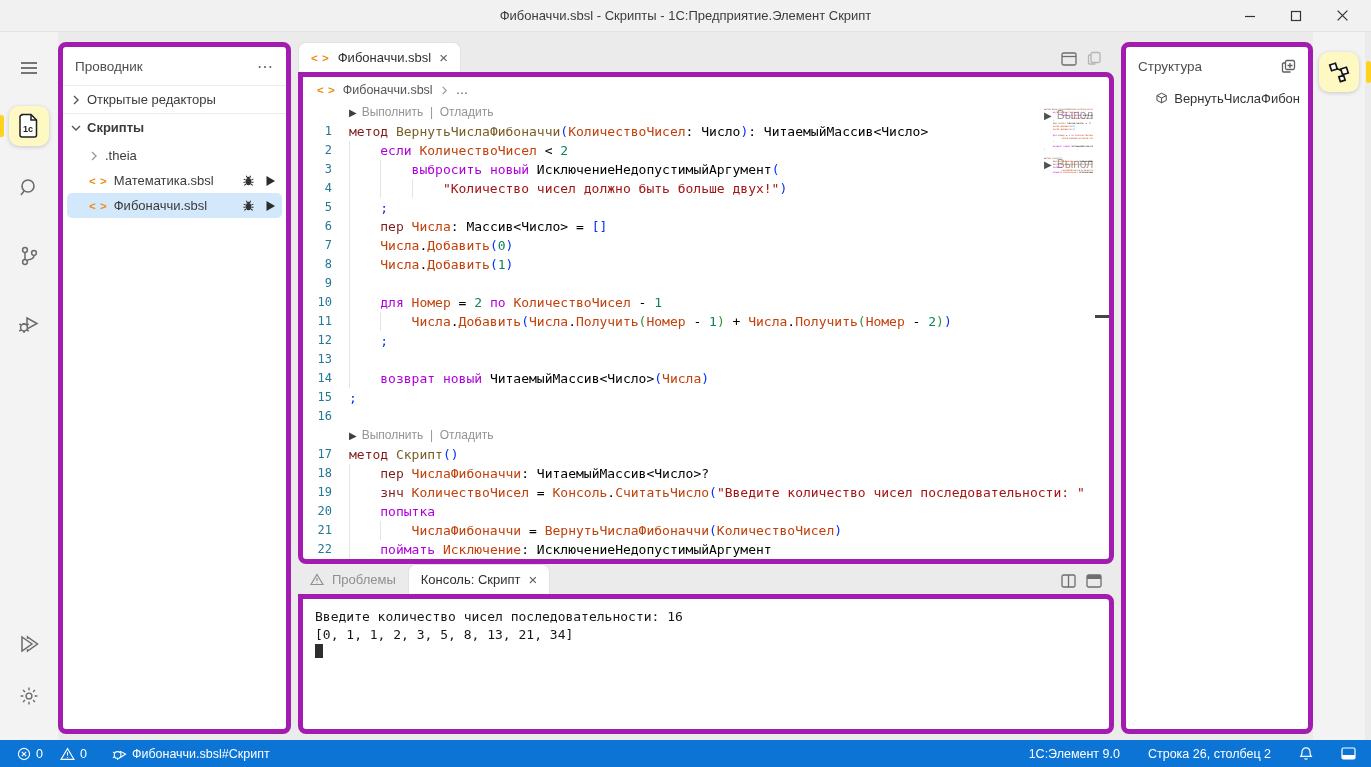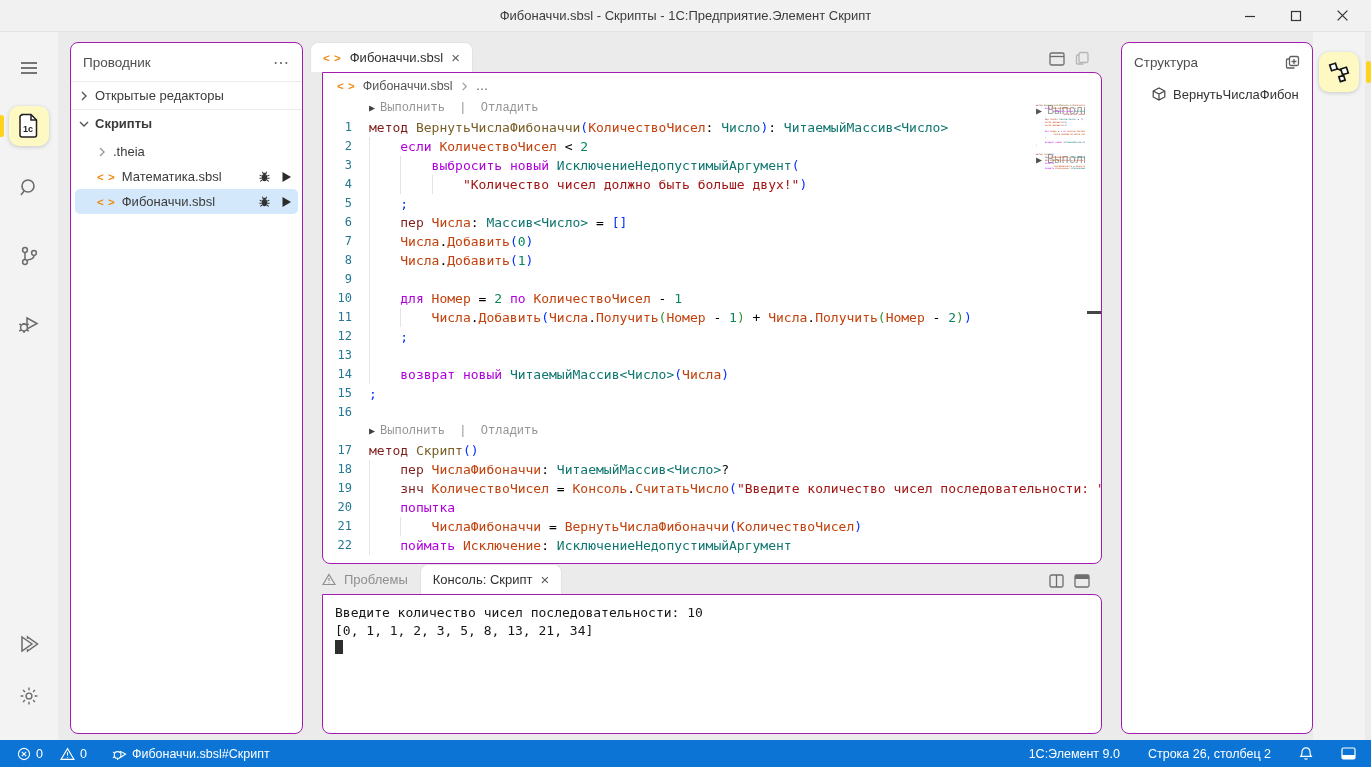--- a/index.html
+++ b/index.html
@@ -16,21 +16,21 @@
   .main { height:708px; display:flex; padding:10px 6px 6px 0; }
   .abar { width:58px; flex:none; background:#f3f3f3; display:flex; flex-direction:column; align-items:center; margin:-10px 0 -6px 0; padding:14px 0; }
   .abar.right { width:52px; }
   .abar .spacer { flex:1; }
   .ab-item { width:44px; height:44px; display:flex; align-items:center; justify-content:center; color:#5f5f5f; margin-bottom:8px; }
   .ab-active { width:40px; height:40px; background:#fef9c3; border-radius:10px; box-shadow:0 1px 4px rgba(0,0,0,.18); display:flex; align-items:center; justify-content:center; position:relative; margin-bottom:10px; }
   .ab-active .accent { position:absolute; width:5px; height:22px; border-radius:3px; background:#ffd21e; top:9px; }
   .ab-active .accent.l { left:-10px; }
   .ab-active .accent.r { right:-12px; }
 
-  .card { background:#fff; border:1px solid #a21caf; border-radius:8px;margin-left:12px; }
+  .card { background:#fff; border:5px solid #a21caf; border-radius:8px; }
 
   
   .explorer { width:233px; flex:none; display:flex; flex-direction:column; overflow:hidden; }
   .pane-header { height:38px; display:flex; align-items:center; padding:0 12px; font-size:13.5px; color:#4f4f4f; }
   .pane-header .hdr-act { margin-left:auto; color:#6a6a6a; font-size:16px; letter-spacing:1px; }
   .section-row { height:28px; display:flex; align-items:center; gap:6px; padding:0 8px; font-size:13px; color:#3b3b3b; border-top:1px solid #ececec; }
   .section-row.last { border-bottom:none; }
   .tree { padding:2px 4px; }
   .tree-row { height:25px; display:flex; align-items:center; gap:6px; padding:0 6px 0 22px; font-size:13px; color:#3b3b3b; border-radius:5px; }
   .tree-row.selected { background:#d4e8fb; }
@@ -49,23 +49,23 @@
 
   .editor-card { flex:1; border-radius:0 8px 8px 8px; overflow:hidden; display:flex; flex-direction:column; min-height:0; }
   .breadcrumb { height:26px; flex:none; display:flex; align-items:center; gap:7px; padding:0 14px; font-size:12.5px; color:#555; }
   .bc-sep { color:#9a9a9a; }
   .code-area { flex:1; position:relative; overflow:hidden; font-family:"DejaVu Sans Mono", monospace; font-size:13px; }
   .cl { display:flex; height:19px; white-space:pre; align-items:stretch; }
   .ln { width:46px; flex:none; text-align:right; padding-right:17px; color:#237893; font-size:12px; line-height:19px; }
   .lctext { line-height:19px; }
   .ind { display:inline-block; width:4ch; height:19px; vertical-align:top; box-shadow:inset 1px 0 0 #e4e4e4; }
   .lens-row { height:19px; display:flex; }
-  .lens-txt { font-family:Liberation Mono, monospace; font-size:12px; color:#949494; line-height:18px; }
+  .lens-txt { font-family:Liberation Sans, sans-serif; font-size:12px; color:#949494; line-height:18px; }
   .lens-txt .tri { color:#3f3f3f; font-size:10px; margin-right:5px; }
-  .kw{color:#7f1d1d}.ct{color:#af00db}.fn{color:#795e26}.ty{color:#0f766e}.vr{color:#c2410c}
+  .kw{color:#7f1d1d}.ct{color:#af00db}.fn{color:#795e26}.ty{color:#000000}.vr{color:#c2410c}
   .nm{color:#098658}.st{color:#a31515}.pn{color:#0431fa}.p2{color:#319331}.sc{color:#0431fa}.df{color:#000}
 
   .minimap { position:absolute; top:3px; right:16px; width:95px; bottom:0; overflow:hidden; opacity:.9; }
   .minimap .cl { height:2.9px; }
   .minimap .lctext { font-size:2.2px; line-height:2.9px; }
   .minimap .ind { width:8.8px; height:2.9px; box-shadow:none; }
   .ruler-mark { position:absolute; right:0; top:212px; width:14px; height:3px; background:#454545; }
 
   
   .panel-strip { }
@@ -345,21 +345,21 @@
             <svg width="16" height="14" viewBox="0 0 16 14">
               <rect x="1" y="1" width="14" height="12" rx="1.5" fill="none" stroke="#6e6e6e" stroke-width="1.3"></rect>
               <rect x="1" y="1" width="14" height="4" fill="#6e6e6e"></rect>
             </svg>
           </span>
       </div>
     </div>
 
     <div class="console-card card">
       <div id="console-lines">
-          <div>Введите количество чисел последовательности: 10</div>
+          <div>Введите количество чисел последовательности: 16</div>
           <div>[0, 1, 1, 2, 3, 5, 8, 13, 21, 34]</div>
         </div>
       <div><span class="cursor-block"></span></div>
     </div>
   </div>
 
   <aside class="structure card">
     <div class="pane-header">
       <span>Структура</span>
       <span class="hdr-act">

